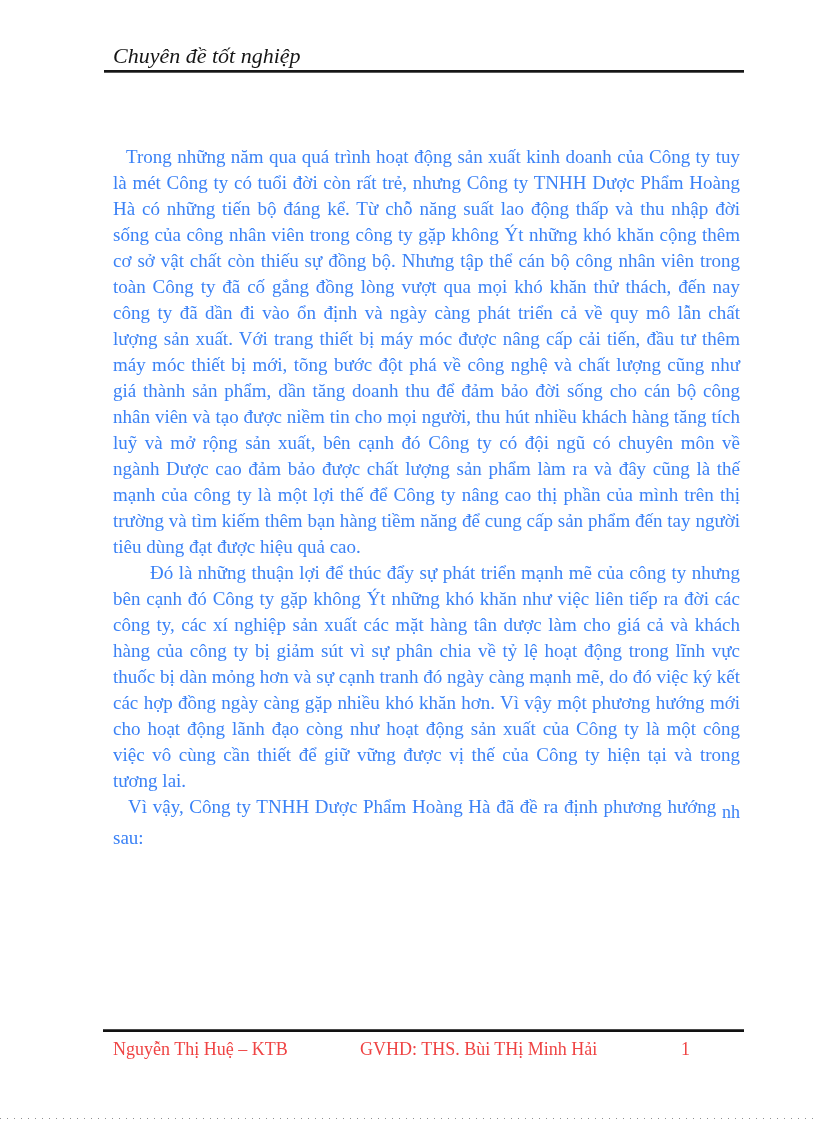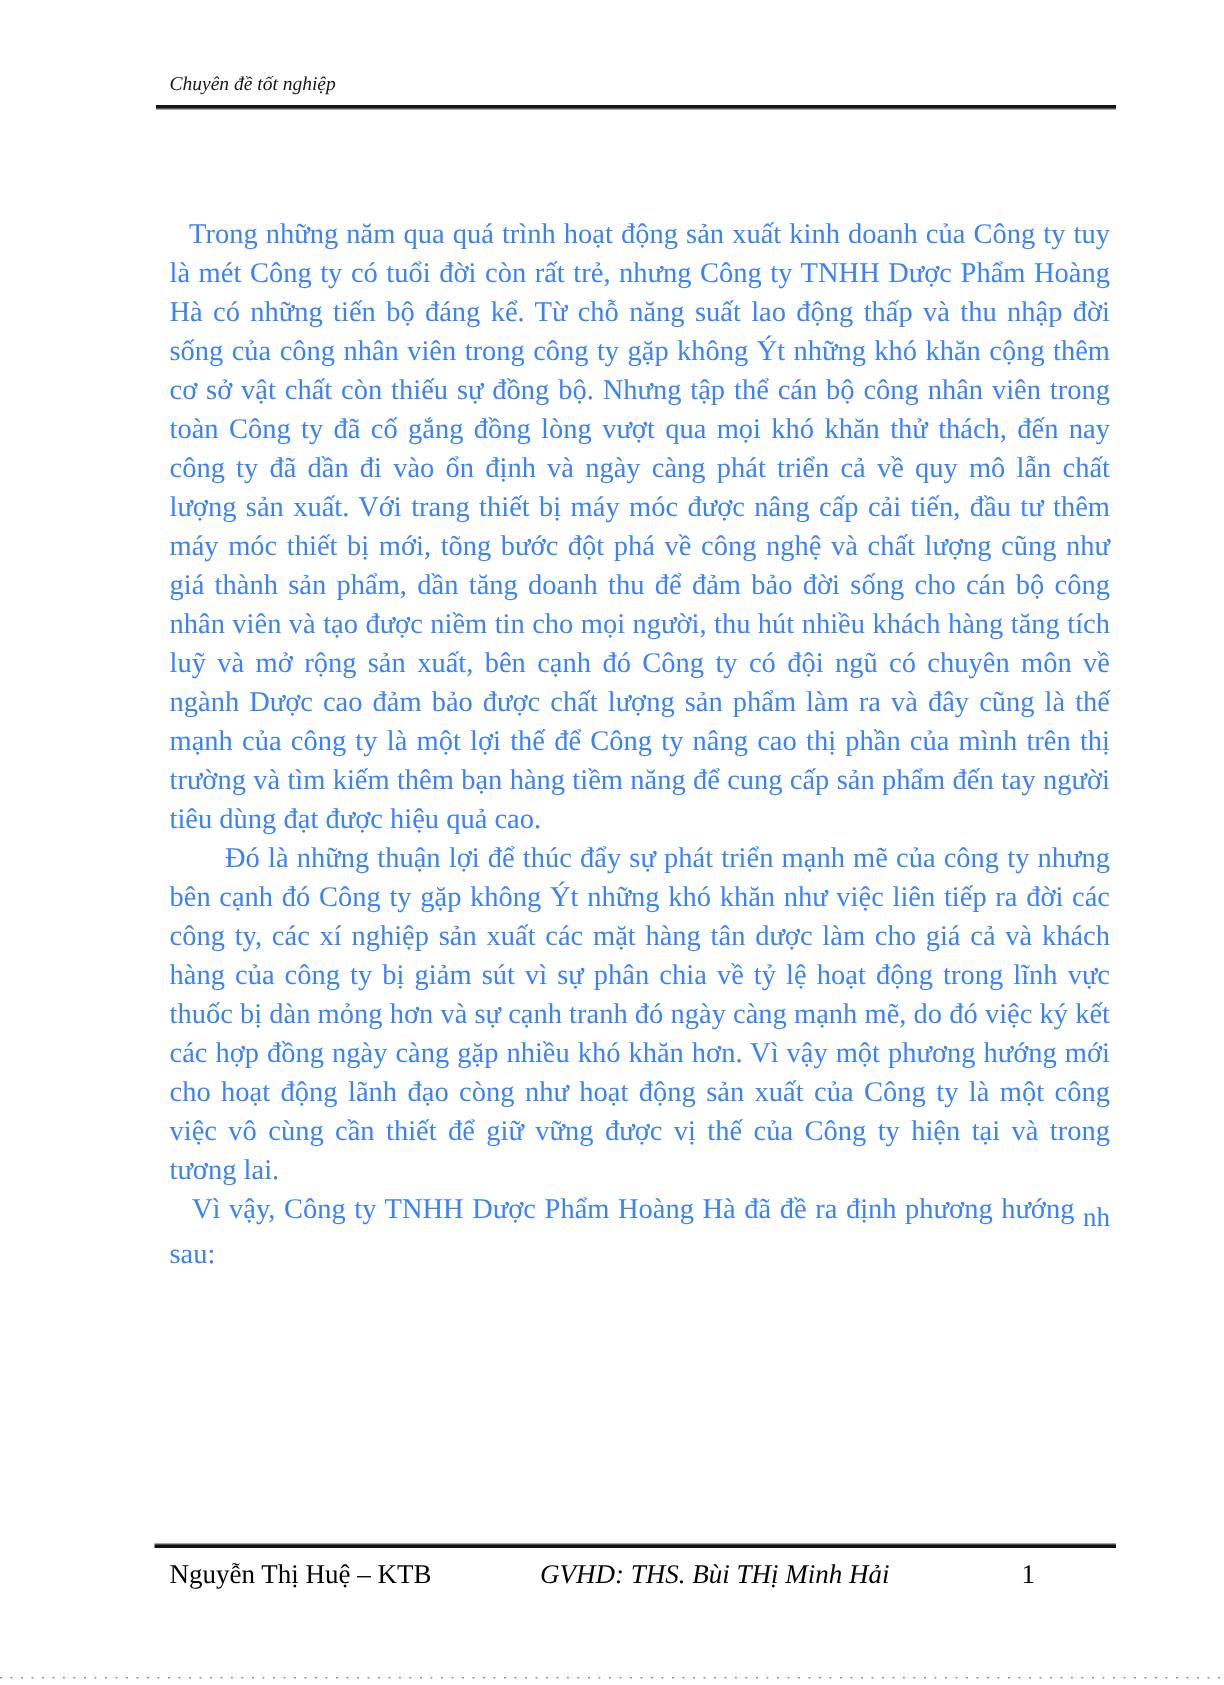--- a/index.html
+++ b/index.html
@@ -20,21 +20,21 @@
   
   .doc-header {
     position: absolute;
     left: 104px;
     top: 44px;
     width: 640px;
   }
   .header-title {
     padding-left: 9px;
     font-style: italic;
-    font-size: 13px;
+    font-size: 22px;
     line-height: 24px;
     color: #161616;
   }
   .header-rule {
     margin-top: 2px;
     height: 3px;
     box-sizing: border-box;
     border-top: 2px solid #161616;
     border-bottom: 1px solid #5a5a5a;
   }
@@ -71,24 +71,24 @@
     box-sizing: border-box;
     border-top: 1px solid #4a4a4a;
     border-bottom: 2px solid #121212;
   }
   .footer-row {
     position: relative;
     height: 26px;
     margin-top: 5px;
     font-size: 18px;
     line-height: 24px;
-    color: #000000;
+    color: #ef4444;
   }
   .footer-author     { position: absolute; left: 10px;  top: 0; white-space: nowrap; }
-  .footer-supervisor { position: absolute; left: 257px; top: 0; white-space: nowrap; font-style: italic; }
+  .footer-supervisor { position: absolute; left: 257px; top: 0; white-space: nowrap; }
   .footer-pagenum    { position: absolute; left: 578px; top: 0; }
 
   
   .page-separator {
     position: absolute;
     left: 0;
     bottom: 4px;
     width: 100%;
     height: 2px;
     background-image: repeating-linear-gradient(90deg, #8f8f8f 0, #8f8f8f 1.5px, transparent 1.5px, transparent 7px);

